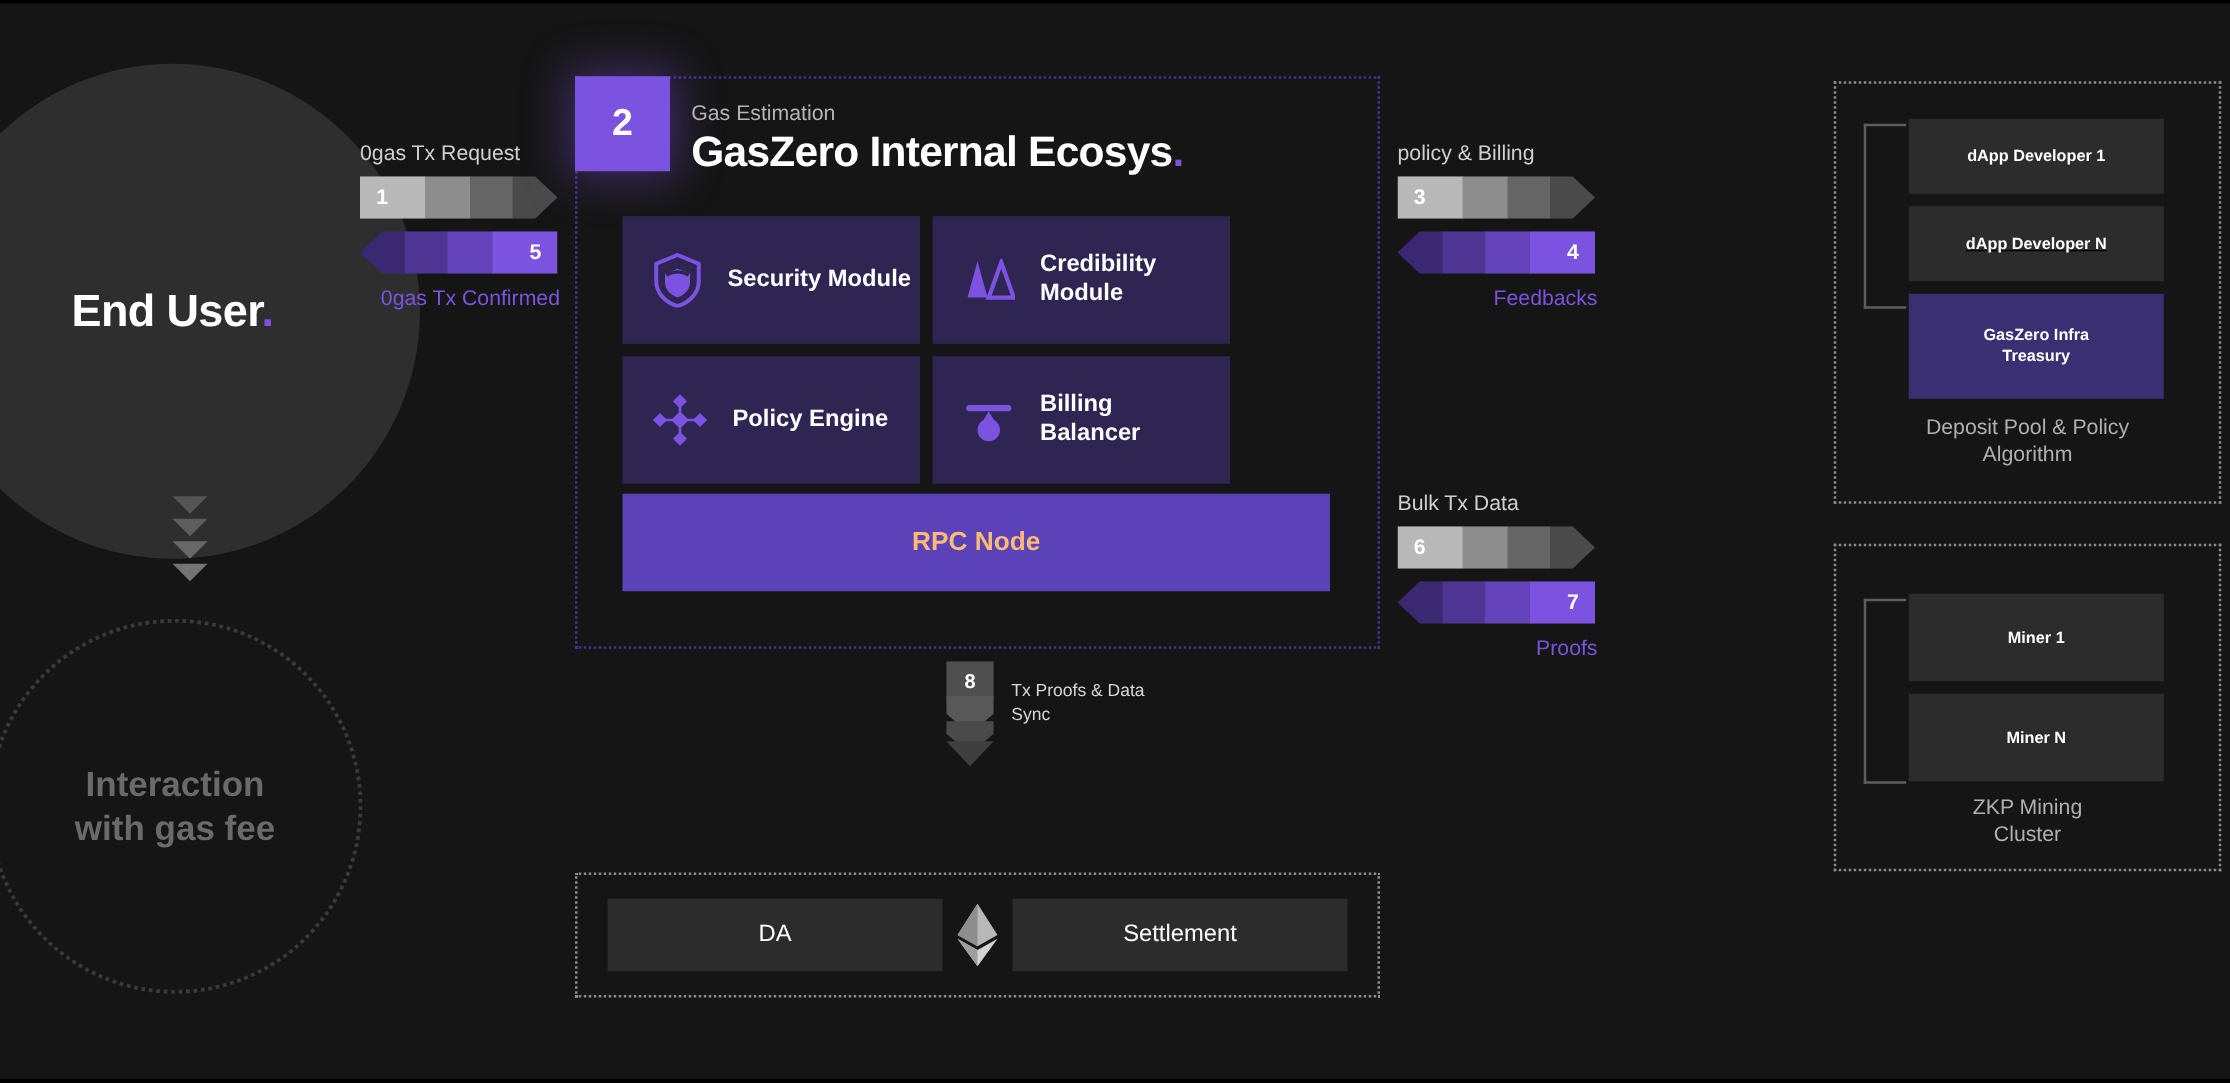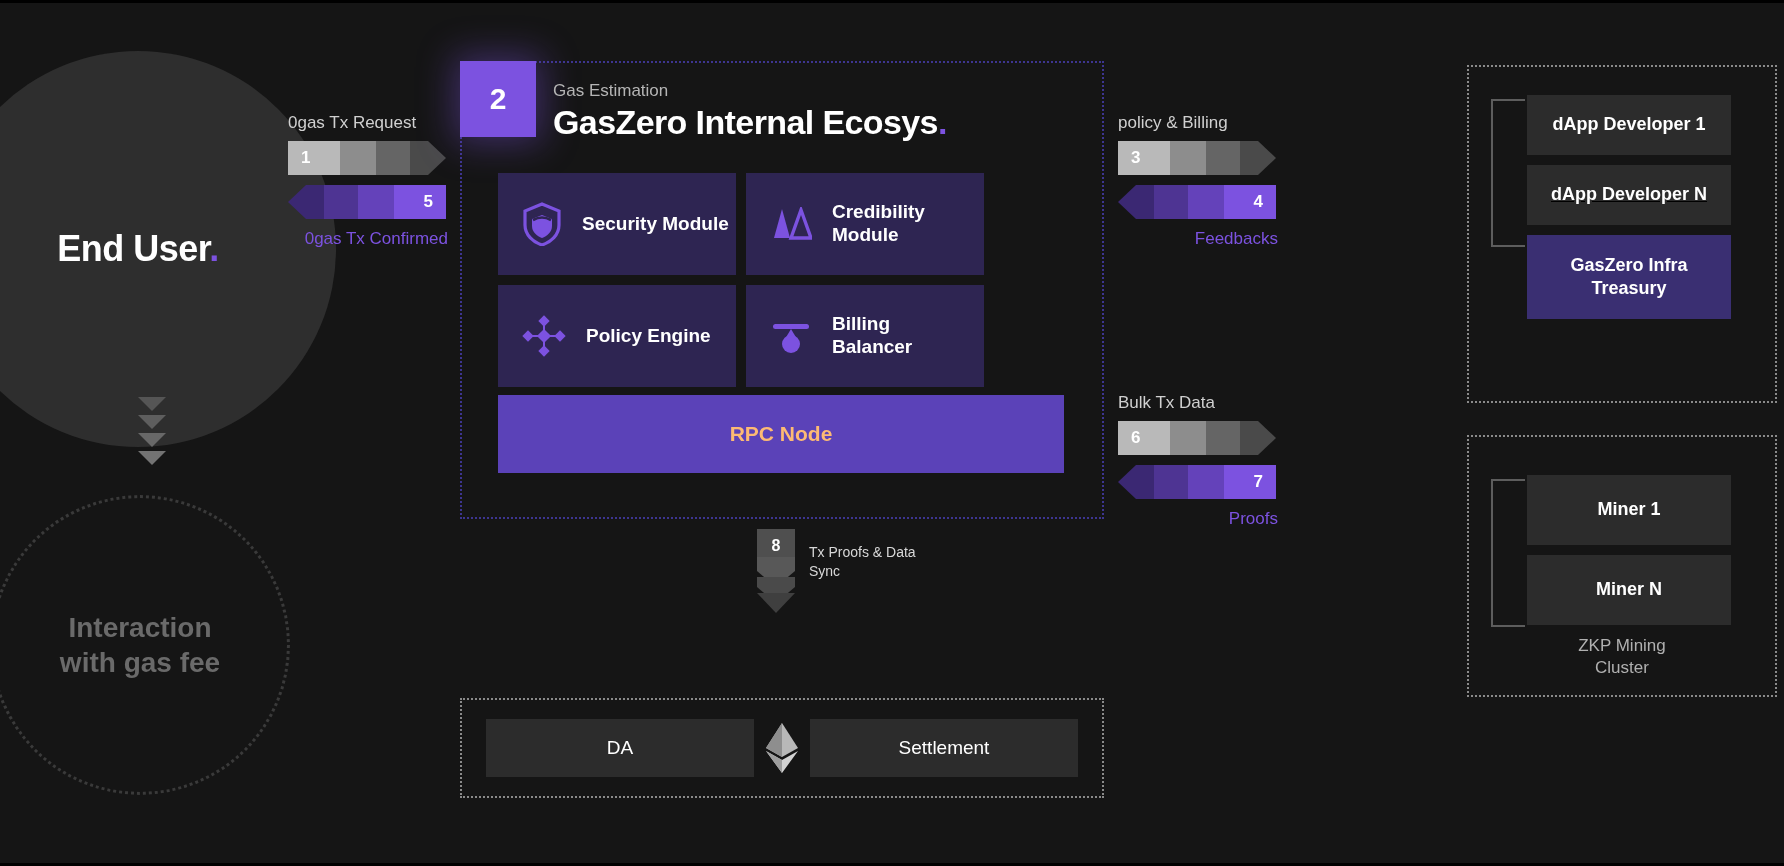--- a/index.html
+++ b/index.html
@@ -162,21 +162,21 @@
 
   .node-box {
     position: absolute;
     left: 58px; width: 204px;
     background: #2c2c2c;
     display: flex; align-items: center; justify-content: center;
     text-align: center;
   }
   .node-box.highlight { background: #3a2f72; }
   .node-label {
-    font-size: 18px; font-weight: bold; color: #ffffff; line-height: 1.3;
+    font-size: 13px; font-weight: bold; color: #ffffff; line-height: 1.3;
   }
   .panel-caption {
     position: absolute; left: 0; width: 100%;
     text-align: center; font-size: 17px; color: #b0b0b0;
     line-height: 1.3;
   }
   .bracket {
     position: absolute;
     border: 2px solid #5d5d5d;
     border-right: none;
@@ -395,20 +395,24 @@
       <span class="node-label">dApp Developer N</span>
     </div>
 
     <div class="node-box highlight" style="top:168px; height:84px;">
       <span class="node-label">
         <span>GasZero Infra</span><br>
         <span>Treasury</span>
       </span>
     </div>
 
+    <div class="panel-caption" style="top:264px;">
+      <span>Deposit Pool &amp; Policy</span><br>
+      <span>Algorithm</span>
+    </div>
   </div>
 
   <div class="right-panel" id="panel-miner">
     <div class="bracket" style="left:22px; top:42px; width:34px; height:148px;"></div>
 
     <div class="node-box" style="top:38px; height:70px;">
       <span class="node-label">Miner 1</span>
     </div>
 
     <div class="node-box" style="top:118px; height:70px;">

